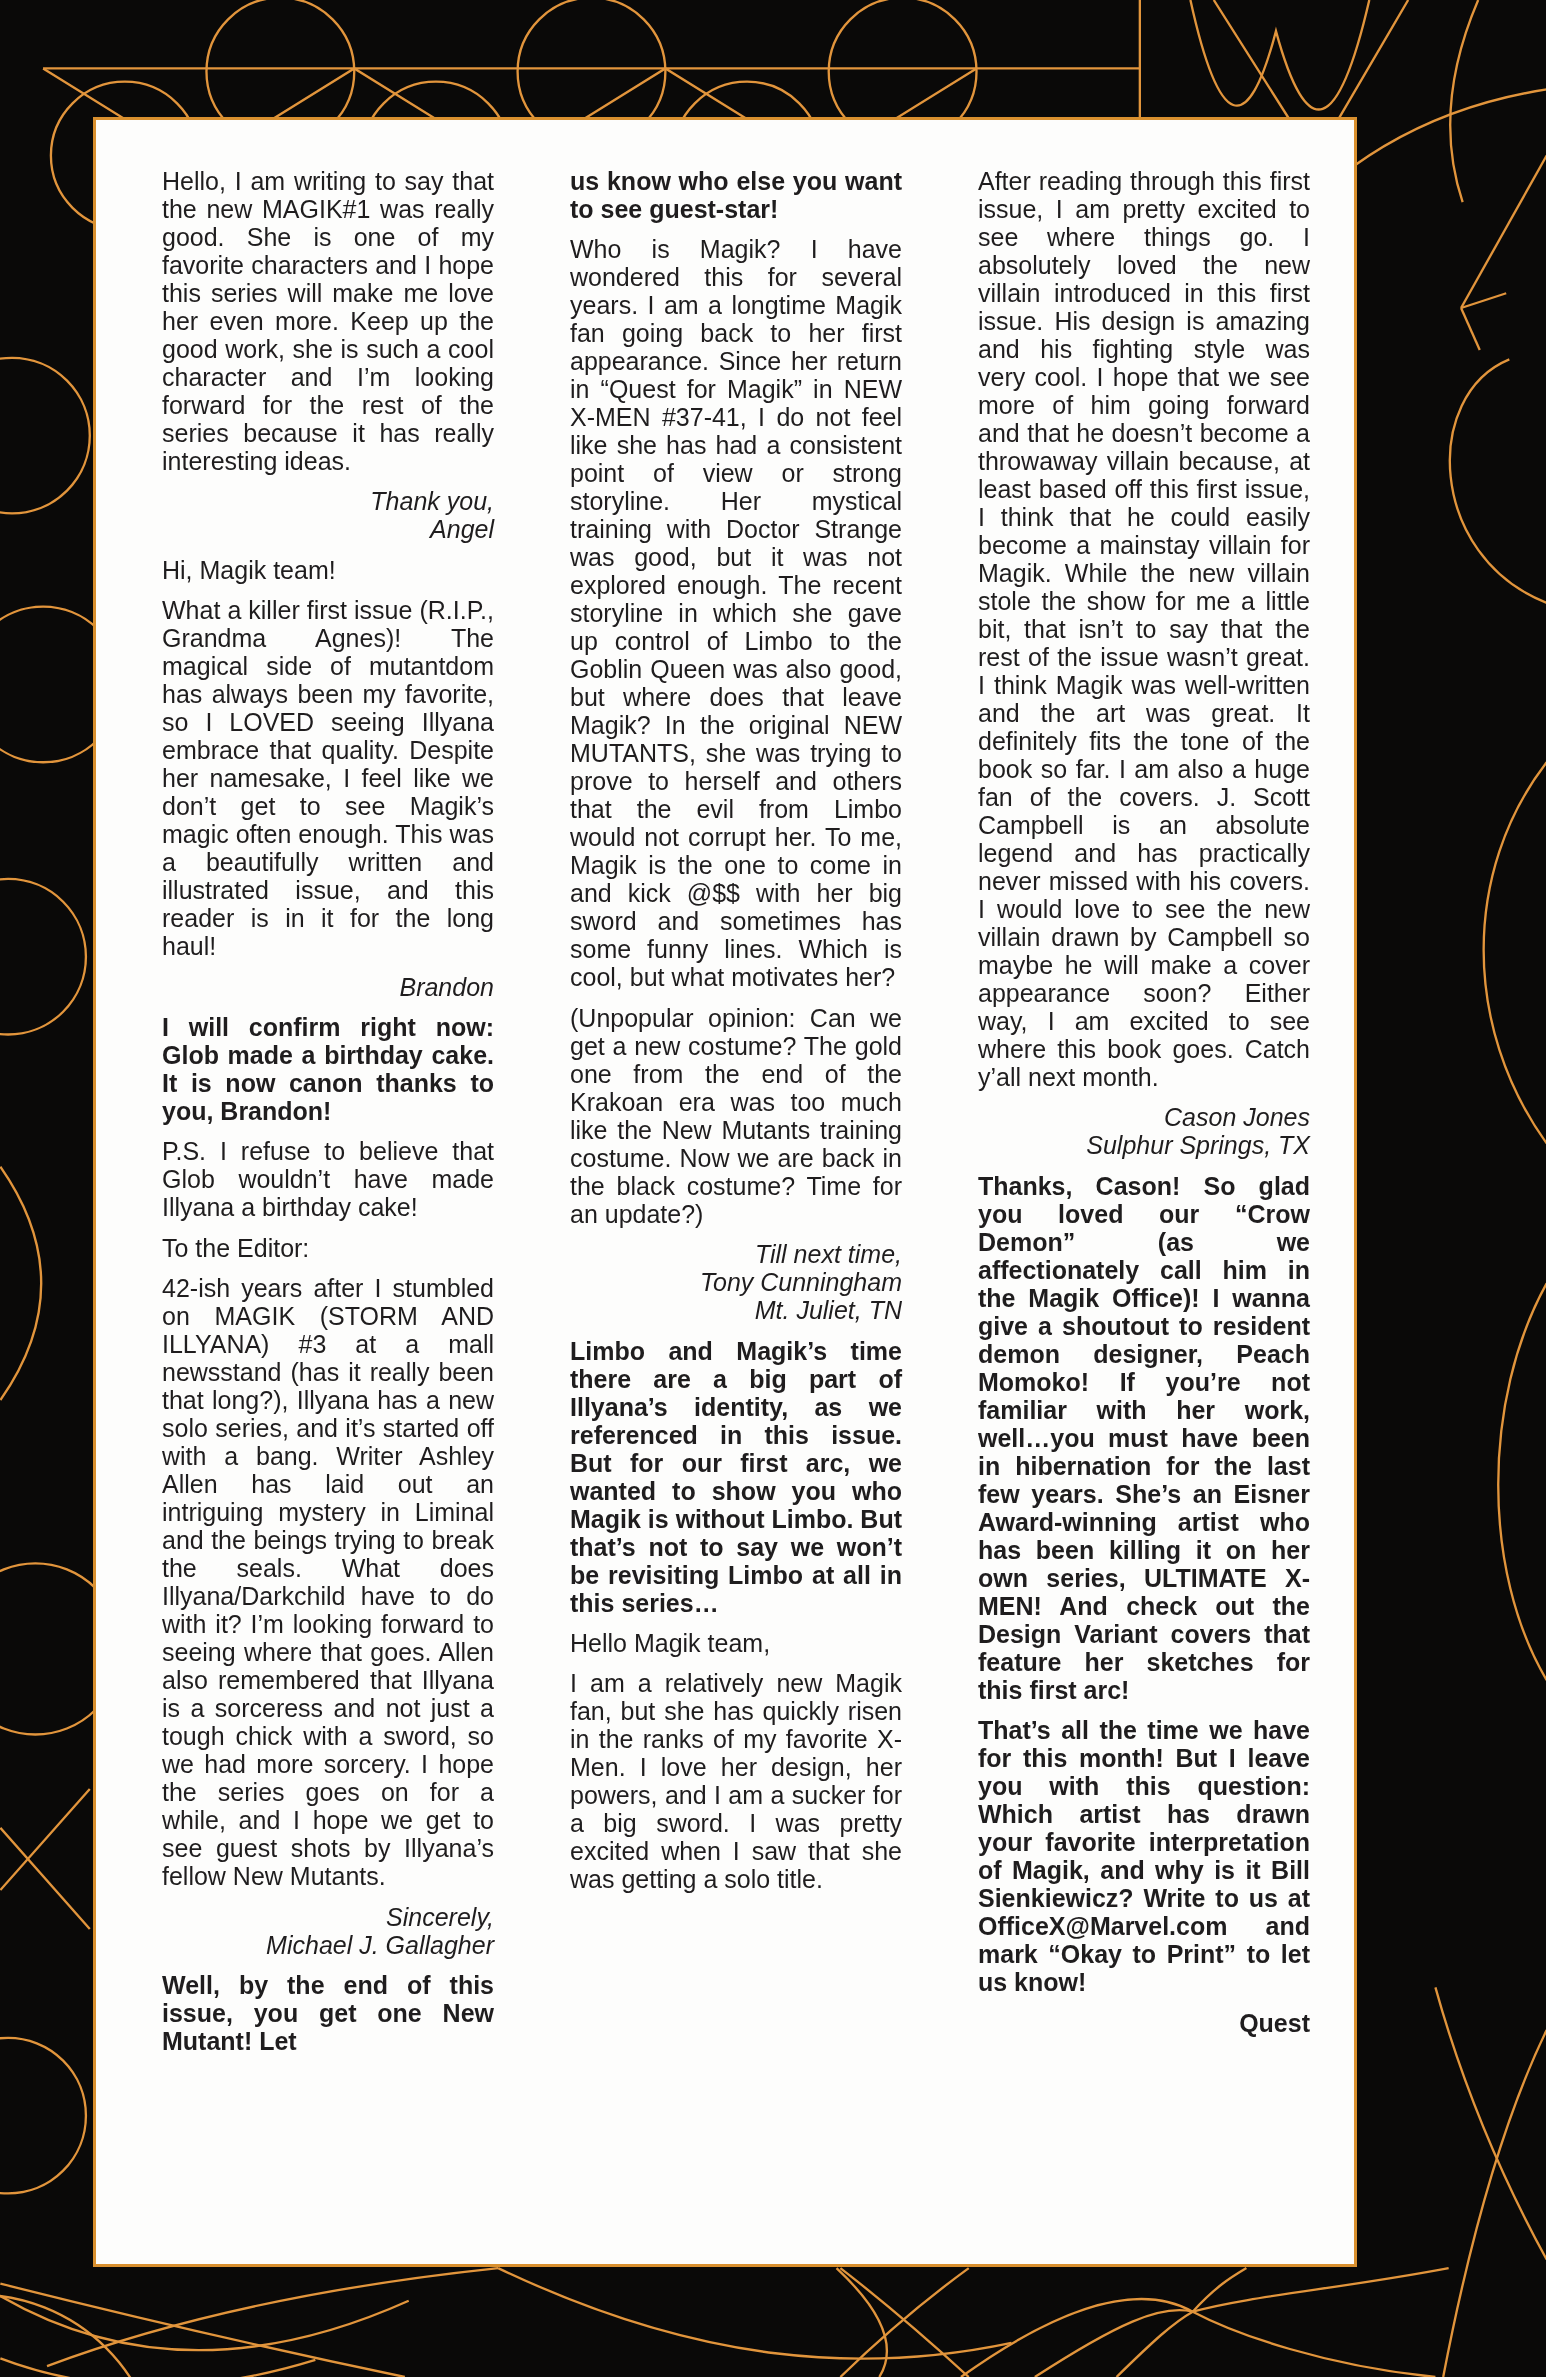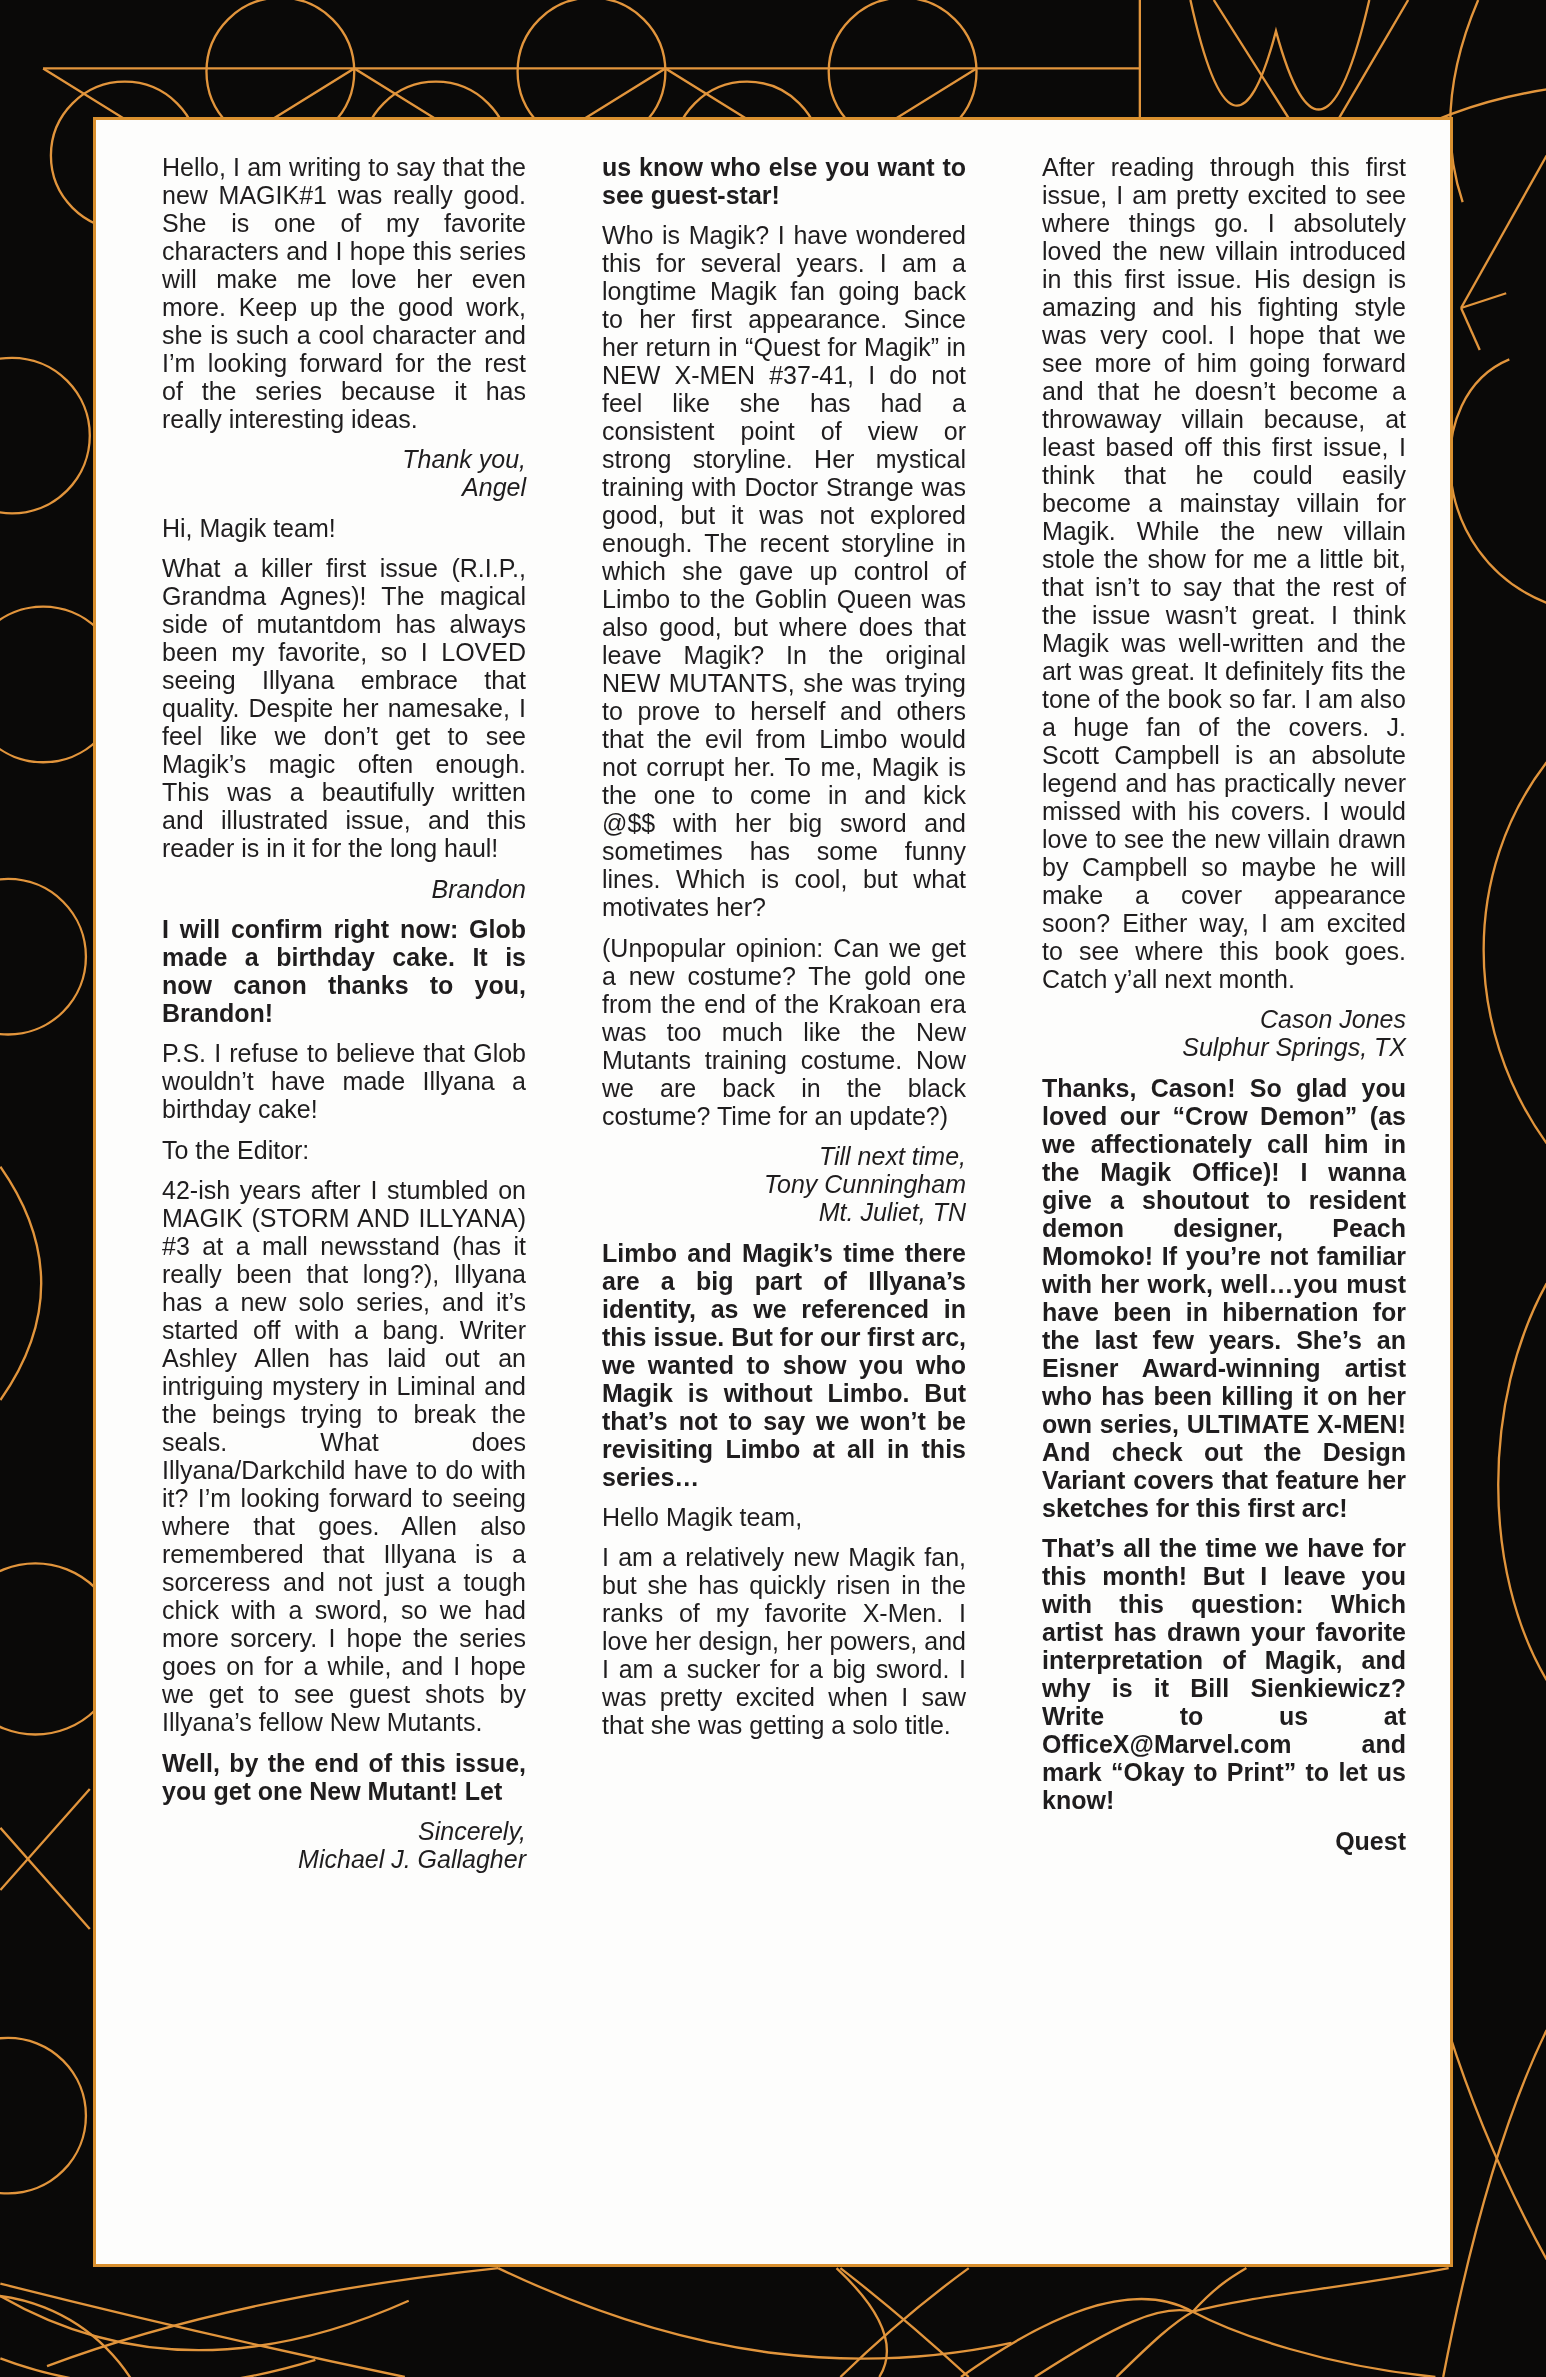--- a/index.html
+++ b/index.html
@@ -15,24 +15,24 @@
     position:relative;
     background:var(--page-bg);
     font-family:"Liberation Sans","DejaVu Sans",sans-serif;
     overflow:hidden;
   }
   svg.bg{position:absolute;left:0;top:0;}
   svg.bg g{stroke:var(--orange);stroke-width:3;fill:none;}
   .panel{
     position:absolute;
     left:93px;top:117px;
-    width:1360px;height:2150px;
+    width:1264px;height:2150px;
     background:var(--panel-bg);
     border:3.1px solid var(--panel-border);
-    padding:33px 44px 31px 66px;
+    padding:47px 44px 31px 66px;
     display:flex;
     gap:76px;
   }
   .col{flex:1 1 0;min-width:0;}
   .para{
     font-size:25px;
     line-height:28px;
     color:var(--text);
     text-align:justify;
     margin:0 0 12.4px 0;
@@ -102,23 +102,23 @@
       <p class="para body">Hello, I am writing to say that the new MAGIK#1 was really good. She is one of my favorite characters and I hope this series will make me love her even more. Keep up the good work, she is such a cool character and I’m looking forward for the rest of the series because it has really interesting ideas.</p>
       <p class="para signature">Thank you,
 Angel</p>
       <p class="para body">Hi, Magik team!</p>
       <p class="para body">What a killer first issue (R.I.P., Grandma Agnes)! The magical side of mutantdom has always been my favorite, so I LOVED seeing Illyana embrace that quality. Despite her namesake, I feel like we don’t get to see Magik’s magic often enough. This was a beautifully written and illustrated issue, and this reader is in it for the long haul!</p>
       <p class="para signature">Brandon</p>
       <p class="para reply">I will confirm right now: Glob made a birthday cake. It is now canon thanks to you, Brandon!</p>
       <p class="para body">P.S. I refuse to believe that Glob wouldn’t have made Illyana a birthday cake!</p>
       <p class="para body">To the Editor:</p>
       <p class="para body">42-ish years after I stumbled on MAGIK (STORM AND ILLYANA) #3 at a mall newsstand (has it really been that long?), Illyana has a new solo series, and it’s started off with a bang. Writer Ashley Allen has laid out an intriguing mystery in Liminal and the beings trying to break the seals. What does Illyana/Darkchild have to do with it? I’m looking forward to seeing where that goes. Allen also remembered that Illyana is a sorceress and not just a tough chick with a sword, so we had more sorcery. I hope the series goes on for a while, and I hope we get to see guest shots by Illyana’s fellow New Mutants.</p>
-      <p class="para reply">Well, by the end of this issue, you get one New Mutant! Let</p>
       <p class="para signature">Sincerely,
 Michael J. Gallagher</p>
+      <p class="para reply">Well, by the end of this issue, you get one New Mutant! Let</p>
     </section>
   <section class="col">
       <p class="para reply">us know who else you want to see guest-star!</p>
       <p class="para body">Who is Magik? I have wondered this for several years. I am a longtime Magik fan going back to her first appearance. Since her return in “Quest for Magik” in NEW X-MEN #37-41, I do not feel like she has had a consistent point of view or strong storyline. Her mystical training with Doctor Strange was good, but it was not explored enough. The recent storyline in which she gave up control of Limbo to the Goblin Queen was also good, but where does that leave Magik? In the original NEW MUTANTS, she was trying to prove to herself and others that the evil from Limbo would not corrupt her. To me, Magik is the one to come in and kick @$$ with her big sword and sometimes has some funny lines. Which is cool, but what motivates her?</p>
       <p class="para body">(Unpopular opinion: Can we get a new costume? The gold one from the end of the Krakoan era was too much like the New Mutants training costume. Now we are back in the black costume? Time for an update?)</p>
       <p class="para signature">Till next time,
 Tony Cunningham
 Mt. Juliet, TN</p>
       <p class="para reply">Limbo and Magik’s time there are a big part of Illyana’s identity, as we referenced in this issue. But for our first arc, we wanted to show you who Magik is without Limbo. But that’s not to say we won’t be revisiting Limbo at all in this series…</p>
       <p class="para body">Hello Magik team,</p>

